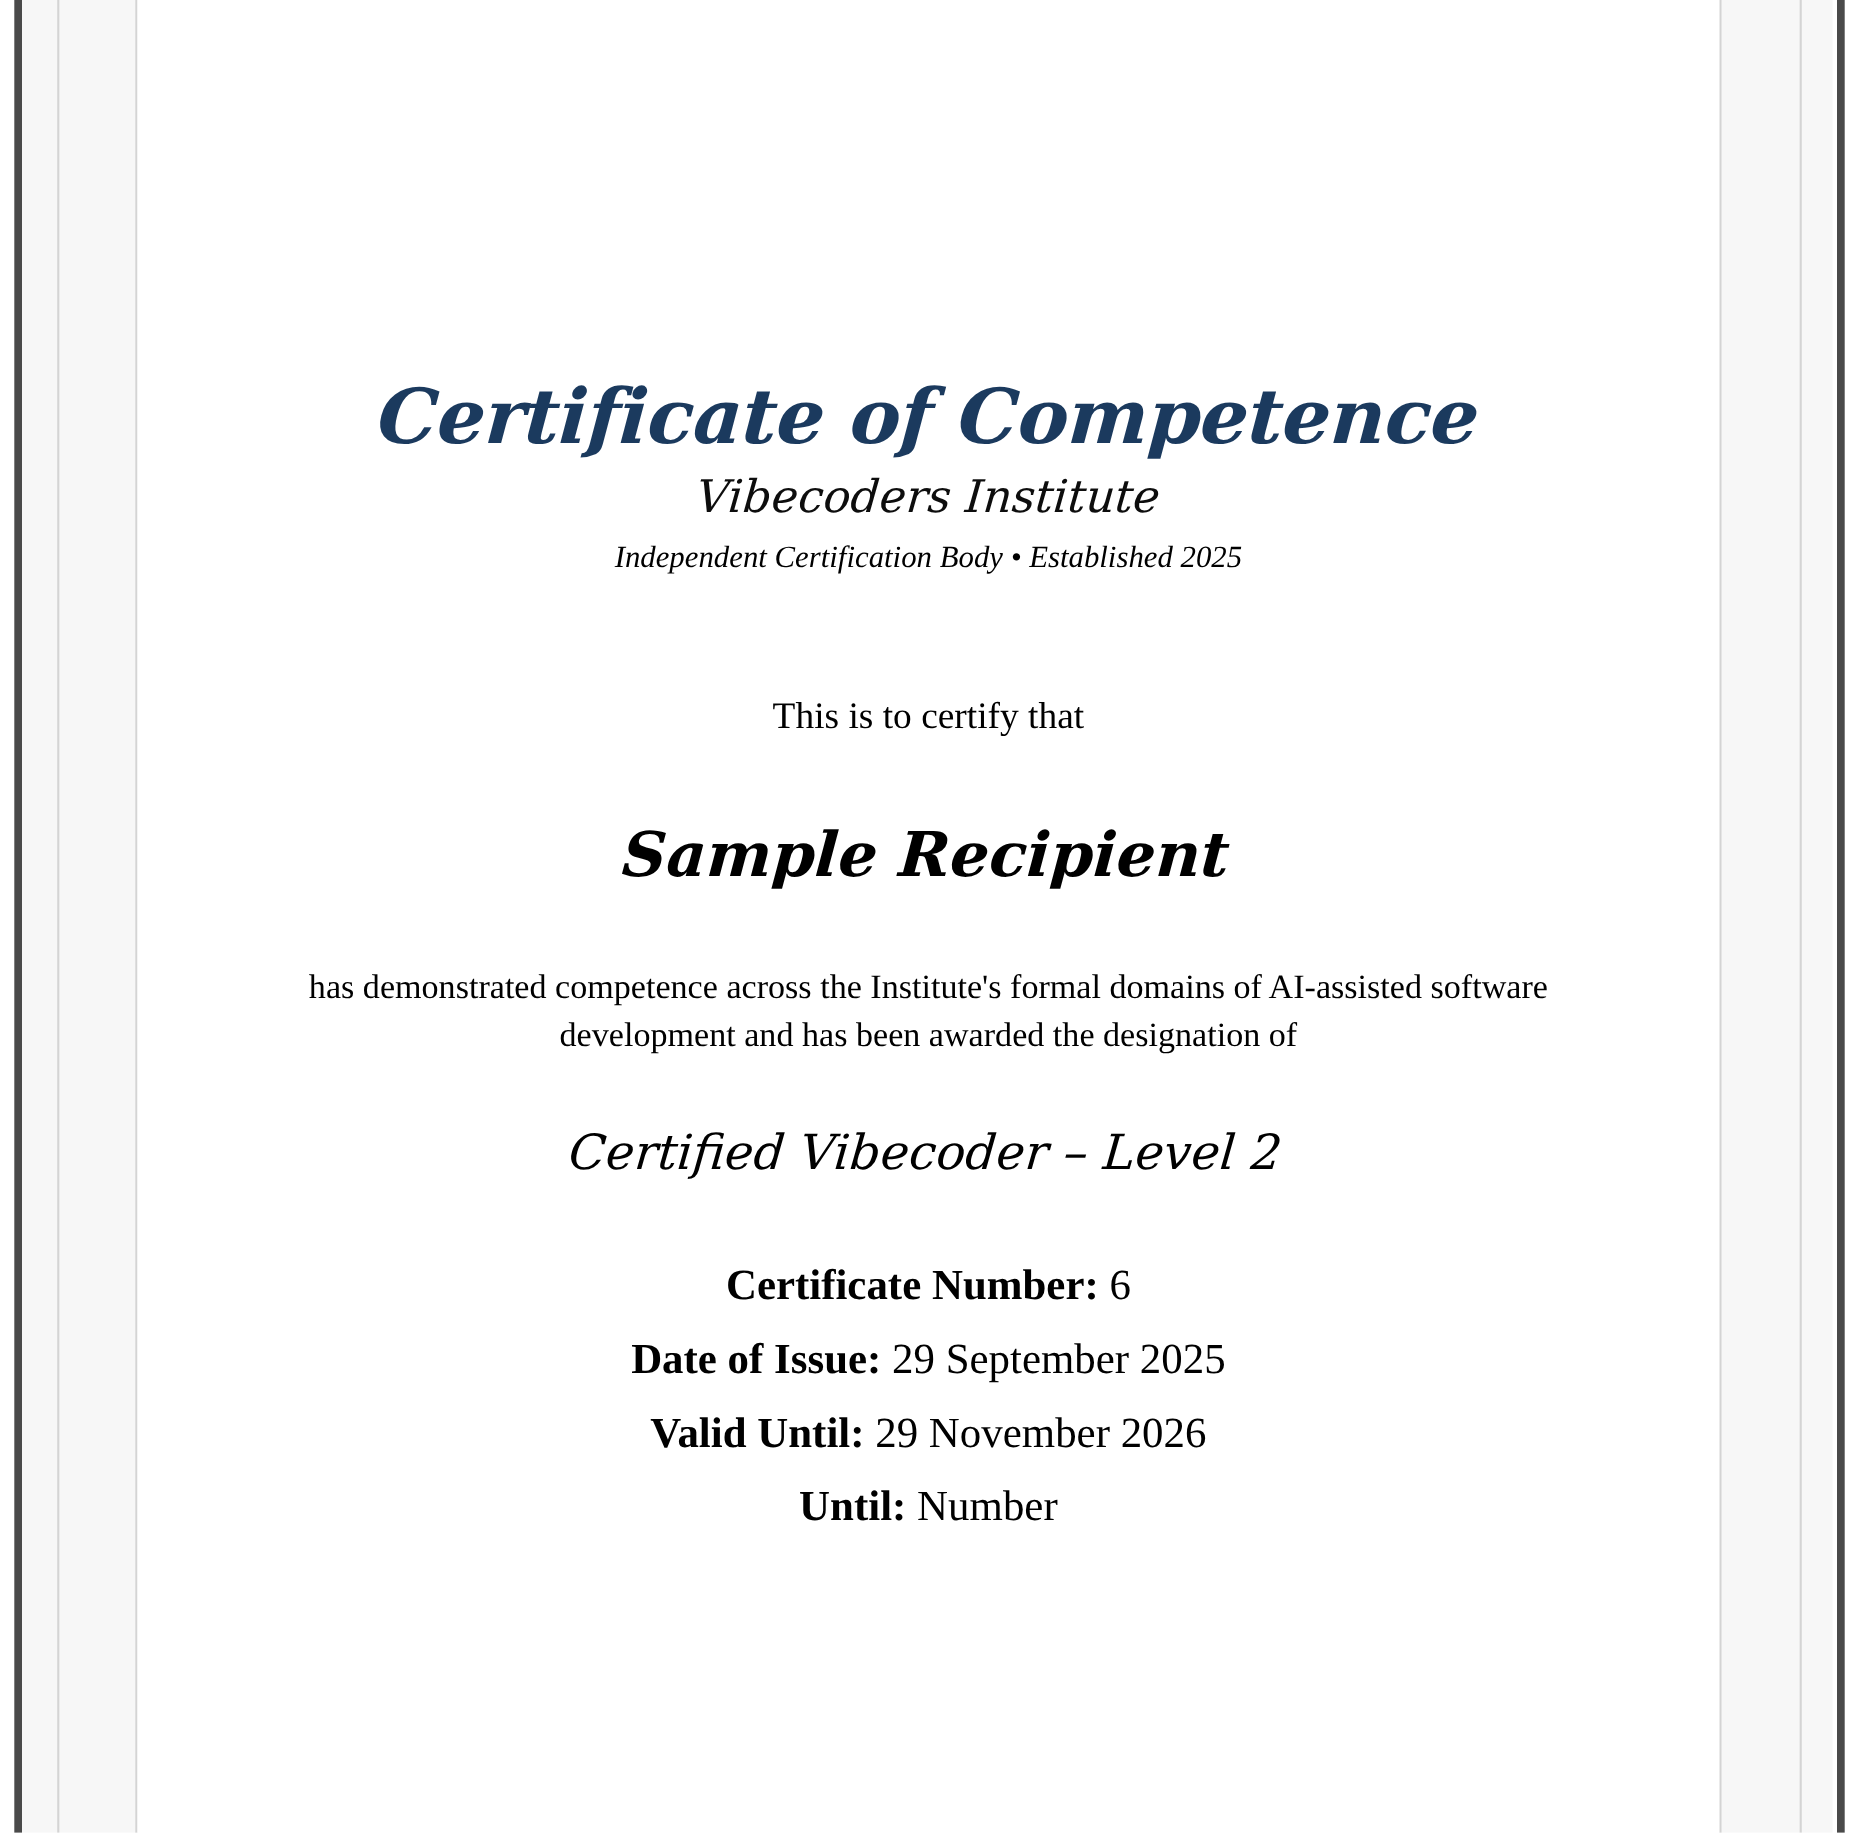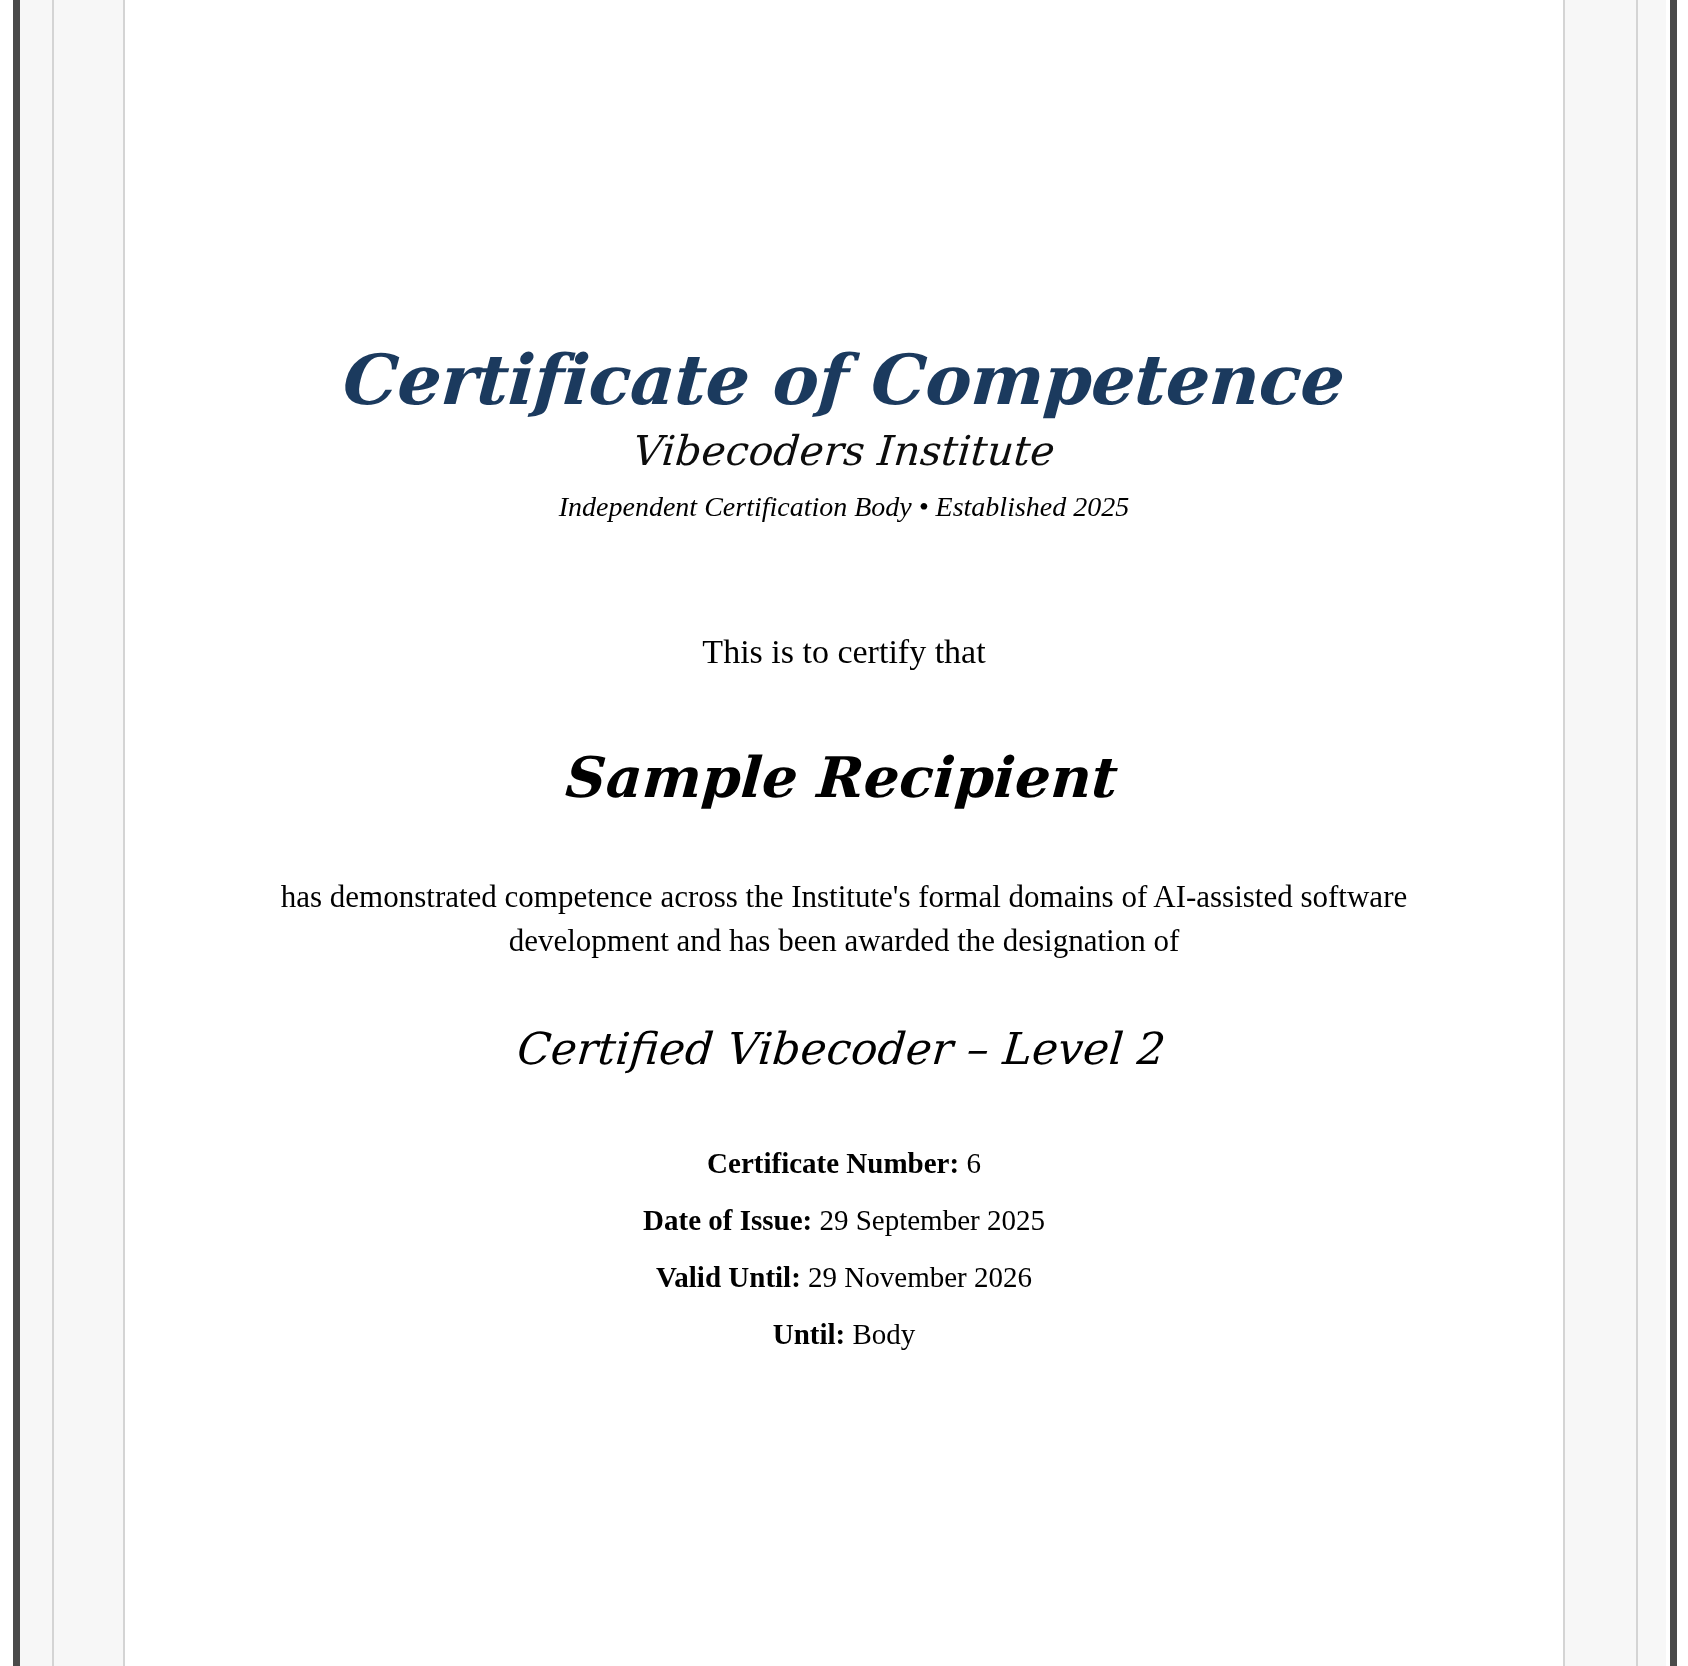--- a/index.html
+++ b/index.html
@@ -165,21 +165,21 @@
     padding-top: 60px;
     transform: skewX(-5deg);
   }
 
   
   .cert-meta {
     padding-top: 78px;
   }
   .meta-row {
     font-family: "Liberation Serif", "DejaVu Serif", serif;
-    font-size: 29px;
+    font-size: 39px;
     line-height: 1.0;
     color: #000000;
     margin: 0 0 28px 0;
   }
   .meta-row:last-child { margin-bottom: 0; }
   .meta-label {
     font-weight: 700;
   }
   .meta-value {
     font-weight: 400;
@@ -233,21 +233,21 @@
           <span class="meta-value">29 September 2025</span>
         </div>
 
         <div class="meta-row">
           <span class="meta-label">Valid Until:</span>
           <span class="meta-value">29 November 2026</span>
         </div>
 
         <div class="meta-row">
           <span class="meta-label">Until:</span>
-          <span class="meta-value">Body</span>
+          <span class="meta-value">Number</span>
         </div>
 
       </div>
 
     </div>
   </div>
 
 </div>
 
 </body></html>

